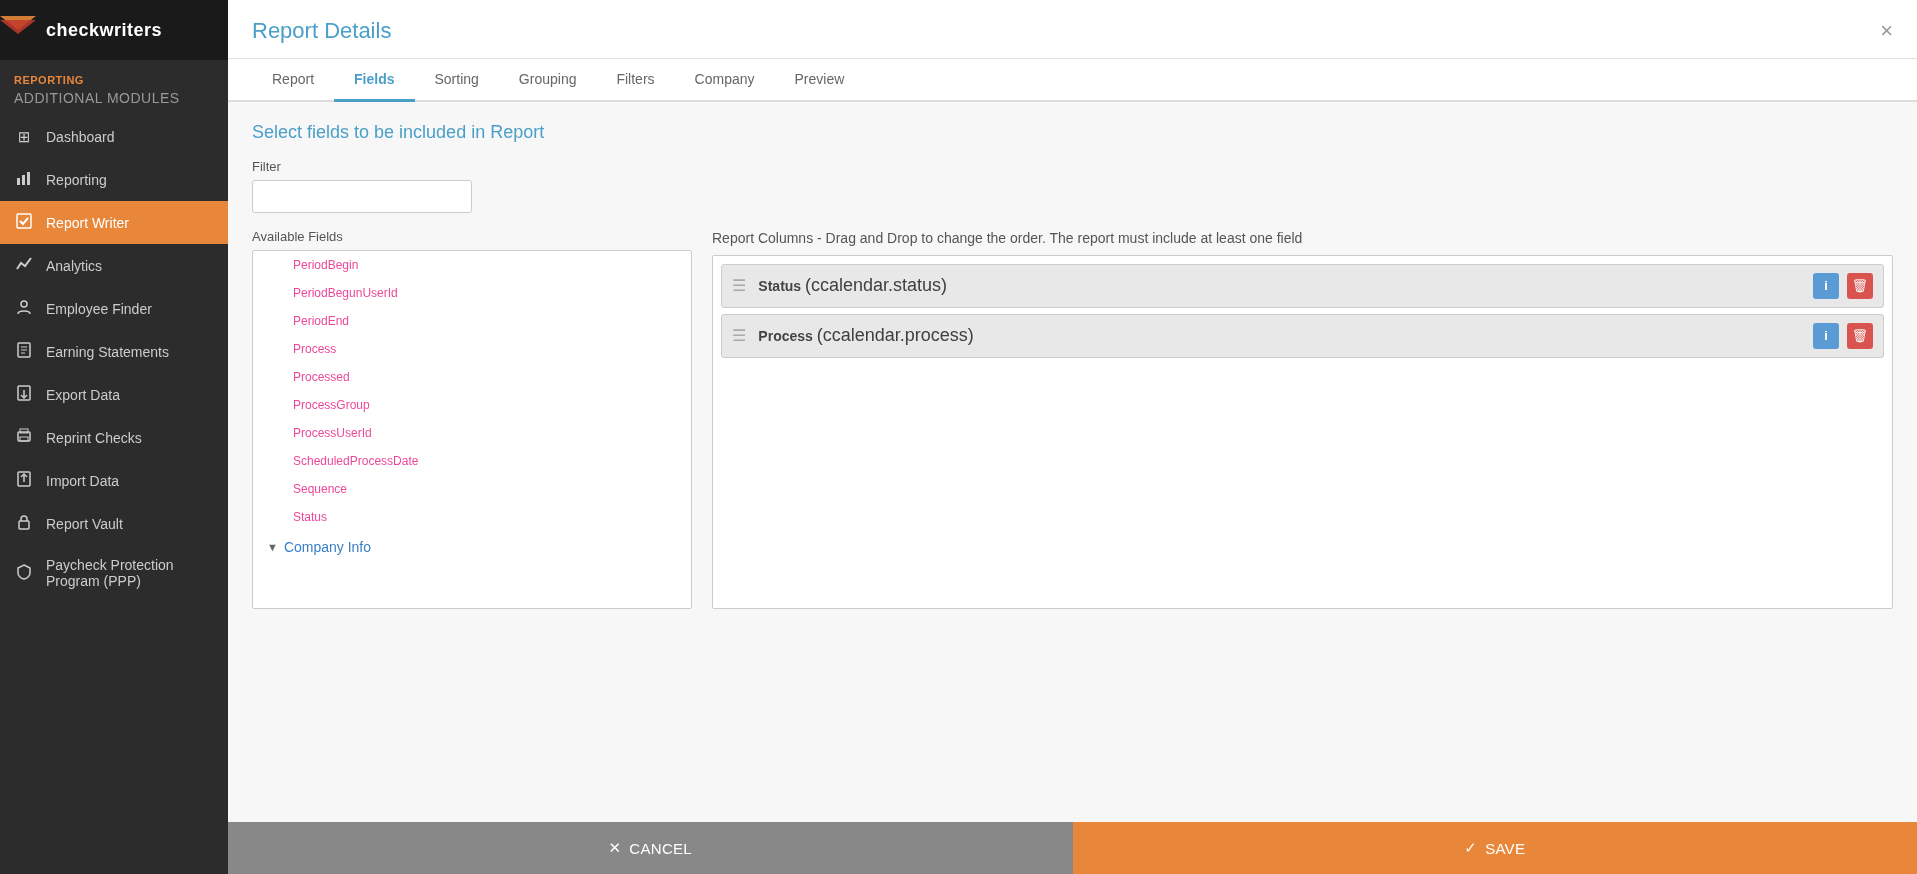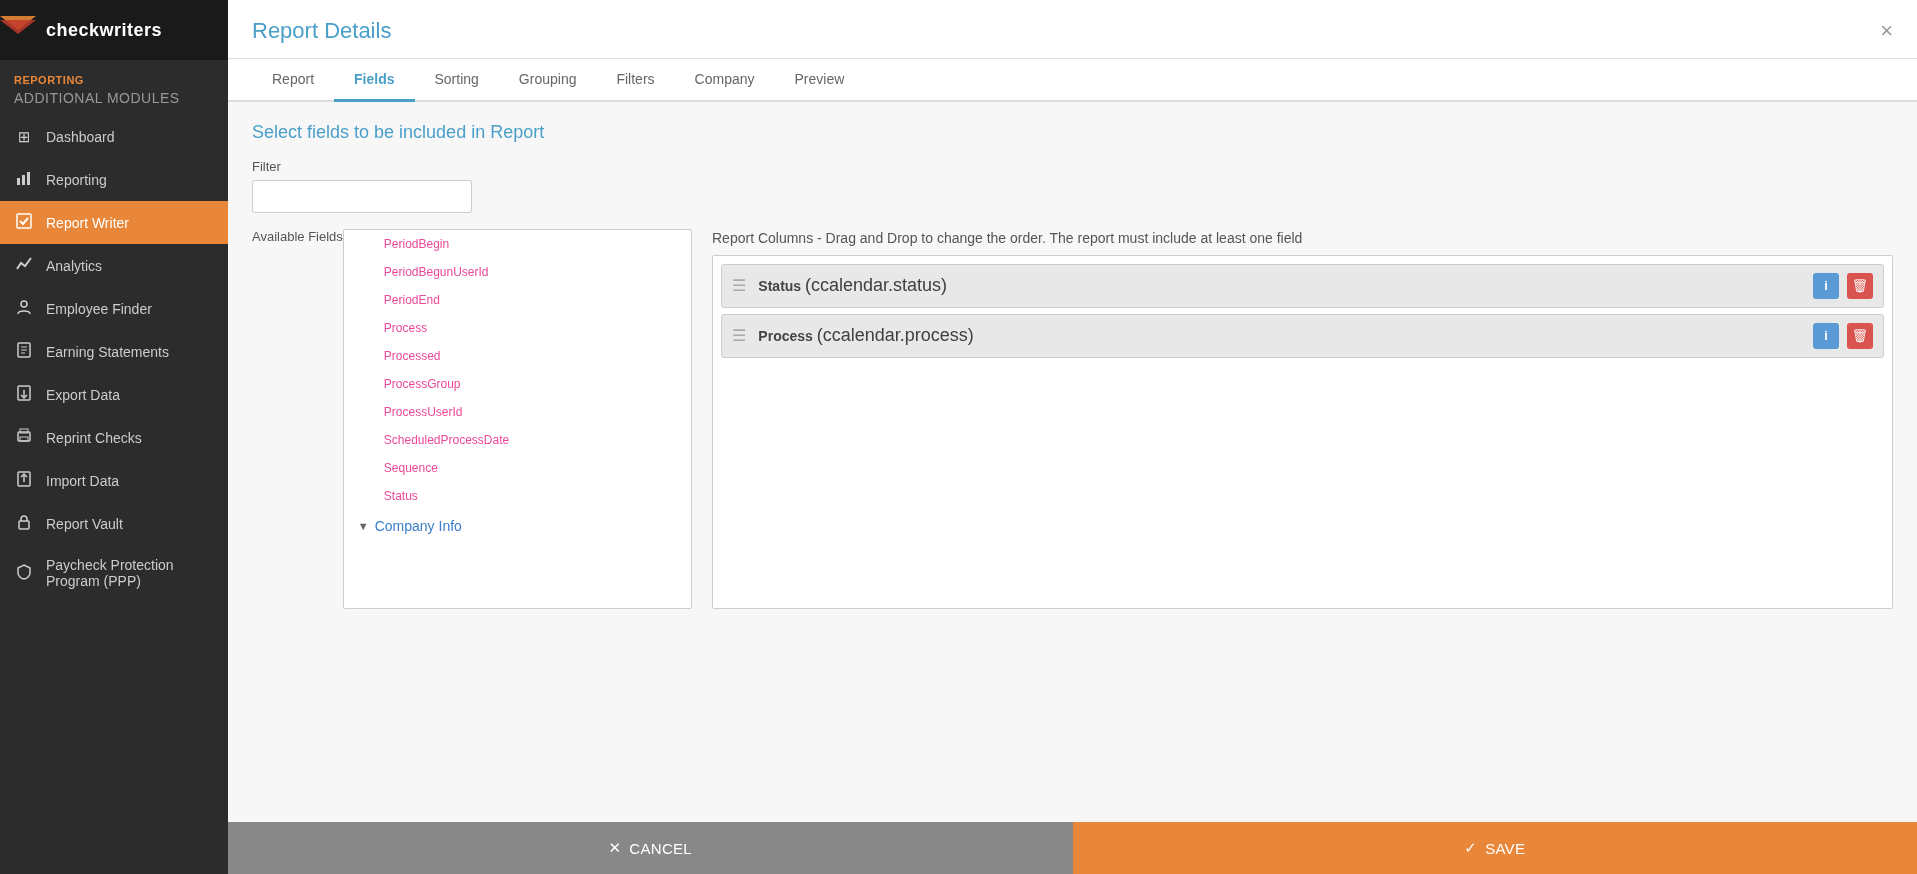--- a/index.html
+++ b/index.html
@@ -217,21 +217,21 @@
       background: #fff;
     }
     .fields-layout {
       display: flex;
       gap: 20px;
       height: 380px;
     }
     .available-fields-panel {
       flex: 0 0 440px;
       display: flex;
-      flex-direction: row;
+      flex-direction: column;
     }
     .panel-label {
       font-size: 13px;
       color: #555;
       margin-bottom: 6px;
       font-weight: 500;
     }
     .fields-list-container {
       flex: 1;
       border: 1px solid #ccc;

